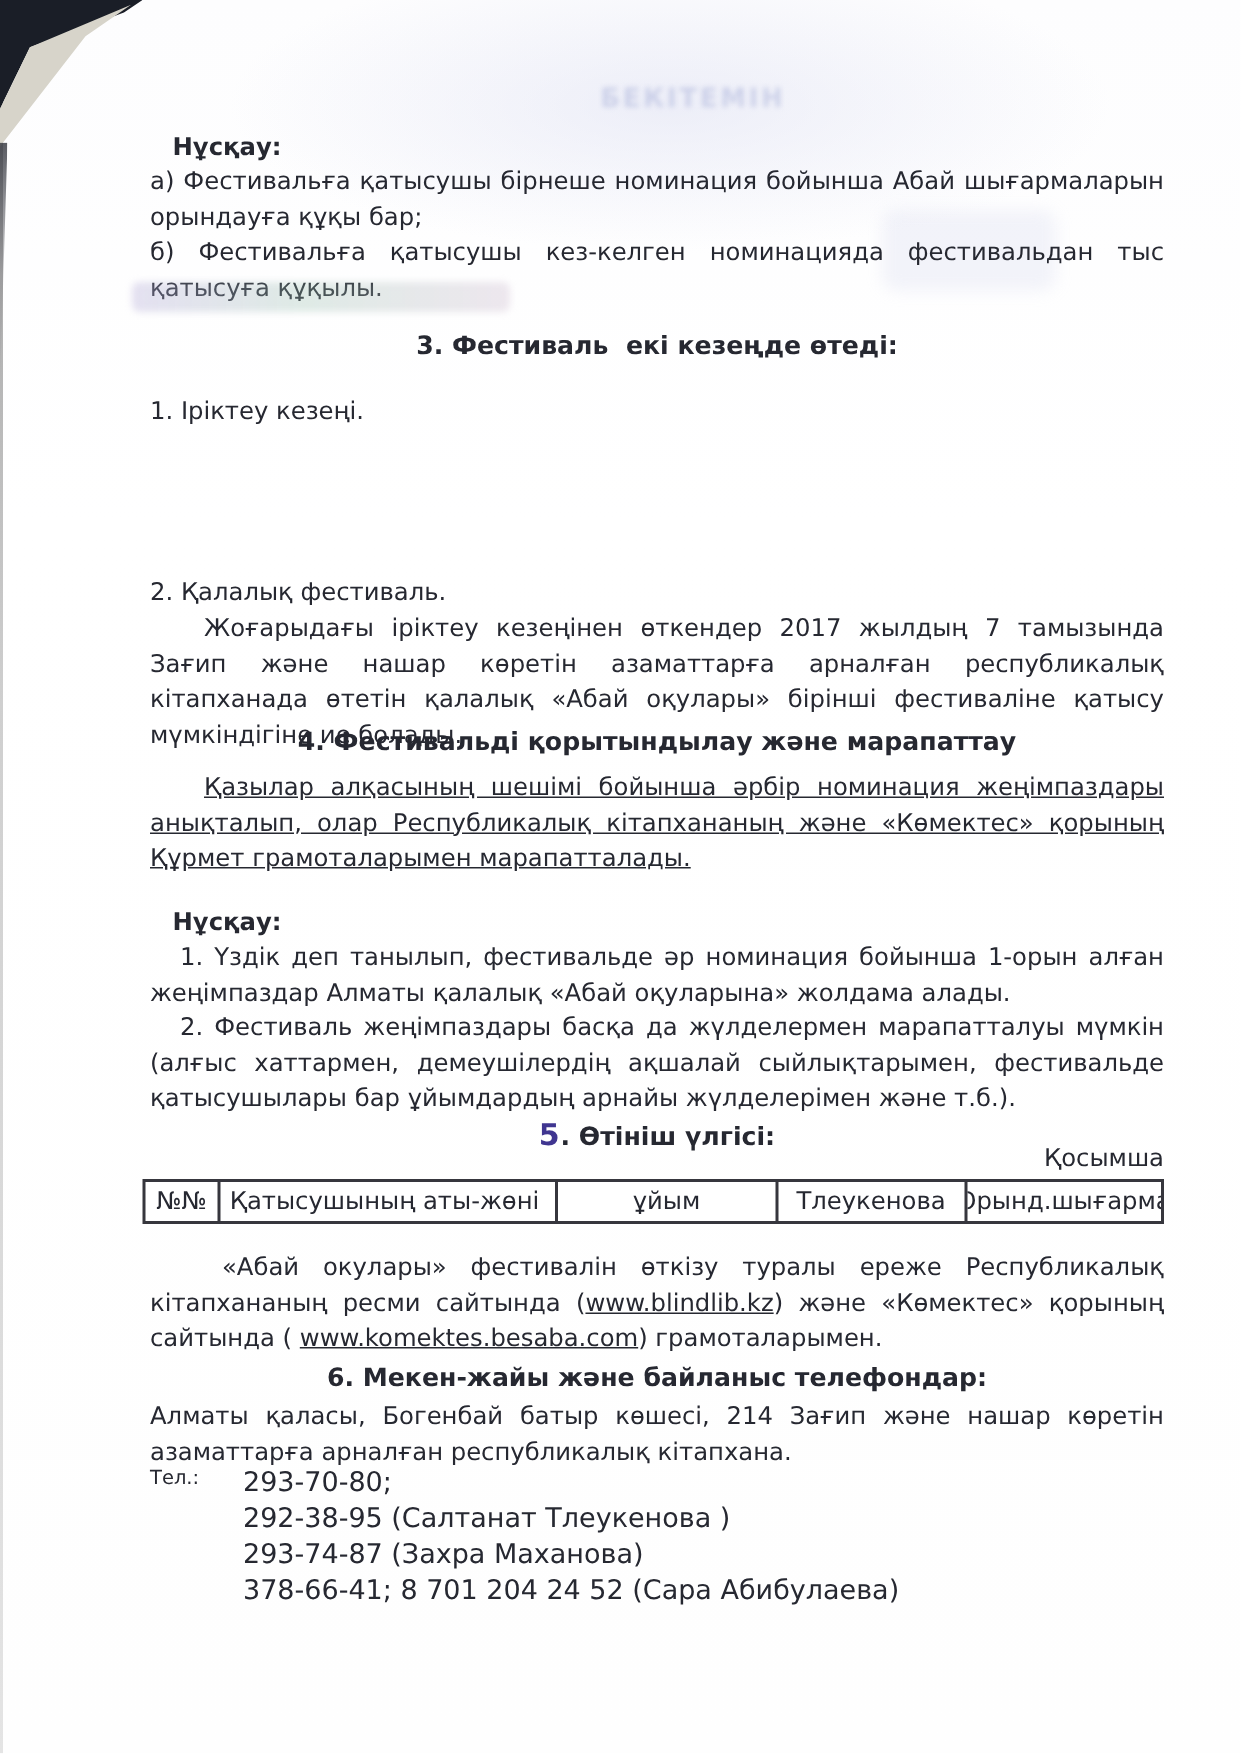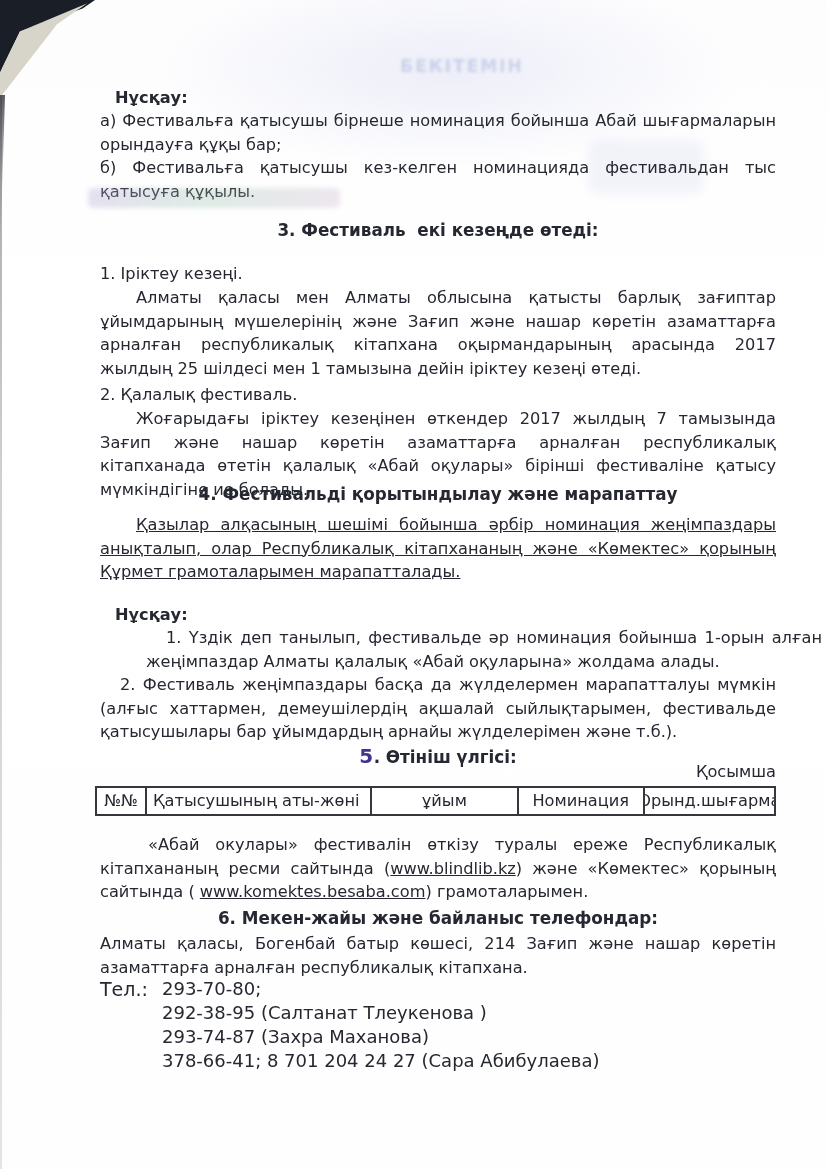--- a/index.html
+++ b/index.html
@@ -44,21 +44,21 @@
   .tbl{position:absolute;left:95px;top:786px;width:681px;display:flex;border:2px solid #36363d;box-sizing:border-box;background:#fff;}
   .tbl .cell{box-sizing:border-box;border-right:2px solid #36363d;padding:2px 6px;font-size:16.2px;line-height:22px;
     display:flex;align-items:center;justify-content:center;white-space:nowrap;overflow:hidden;}
   .tbl .cell:last-child{border-right:none;}
   .c0{width:7.4%;}
   .c1{width:33.2%;justify-content:flex-start !important;}
   .c2{width:21.7%;}
   .c3{width:18.6%;}
   .c4{width:19.1%;}
   
-  .tel-label{position:absolute;left:100px;font-size:19px;}
+  .tel-label{position:absolute;left:100px;font-size:13px;}
   .tel-num{position:absolute;left:162px;font-size:18px;}
 </style>
 </head>
 <body>
 
 <div class="page">
 
   <div class="page-edge"></div>
   <div class="corner-black"></div>
   <div class="corner-grey"></div>
@@ -69,48 +69,47 @@
 
   <div class="blk bold" style="top:86px;left:115px;">Нұсқау:</div>
   <div class="blk just" style="top:109px;">а) Фестивальға қатысушы бірнеше номинация бойынша Абай шығармаларын орындауға құқы бар;</div>
   <div class="blk just" style="top:156px;">б)  Фестивальға қатысушы кез-келген номинацияда фестивальдан тыс қатысуға құқылы.</div>
 
   <div class="ghost-smudge"></div>
 
   <div class="h-center" style="top:220px;">3. Фестиваль  екі кезеңде өтеді:</div>
 
   <div class="blk" style="top:262px;">1. Іріктеу кезеңі.</div>
-  <div class="blk just indent36" style="top:286px;">Алматы қаласы мен Алматы облысына қатысты барлық зағиптар ұйымдарының мүшелерінің және Зағип және нашар көретін азаматтарға арналған республикалық кітапхана оқырмандарының арасында 2017 жылдың 25 шілдесі мен 1 тамызына дейін іріктеу кезеңі өтеді.</div>
 
   <div class="blk" style="top:383px;">2. Қалалық фестиваль.</div>
   <div class="blk just indent36" style="top:407px;">Жоғарыдағы іріктеу кезеңінен өткендер 2017 жылдың 7 тамызында Зағип және нашар көретін азаматтарға арналған республикалық кітапханада өтетін қалалық «Абай оқулары» бірінші фестиваліне қатысу мүмкіндігіне ие болады.</div>
 
   <div class="h-center" style="top:484px;">4. Фестивальді қорытындылау және марапаттау</div>
   <div class="blk just indent36" style="top:513px;text-decoration:underline;">Қазылар алқасының шешімі бойынша әрбір номинация жеңімпаздары анықталып, олар Республикалық кітапхананың және «Көмектес» қорының Құрмет грамоталарымен марапатталады.</div>
 
   <div class="blk bold" style="top:603px;left:115px;">Нұсқау:</div>
-  <div class="blk just indent20" style="top:626px;margin-left:46px;">1. Үздік деп танылып, фестивальде әр номинация бойынша 1-орын алған жеңімпаздар Алматы қалалық «Абай оқуларына» жолдама алады.</div>
+  <div class="blk just indent20" style="top:626px;">1. Үздік деп танылып, фестивальде әр номинация бойынша 1-орын алған жеңімпаздар Алматы қалалық «Абай оқуларына» жолдама алады.</div>
   <div class="blk just indent20" style="top:673px;">2. Фестиваль жеңімпаздары басқа да жүлделермен марапатталуы мүмкін (алғыс хаттармен, демеушілердің ақшалай сыйлықтарымен, фестивальде қатысушылары бар ұйымдардың арнайы жүлделерімен және т.б.).</div>
 
   <div class="h-center" style="top:744px;"><span class="num5">5</span><span>. Өтініш үлгісі:</span></div>
 
   <div class="annex" style="top:762px;">Қосымша</div>
 
   <div class="tbl">
     <div class="cell c0">№№</div>
     <div class="cell c1">Қатысушының аты-жөні</div>
     <div class="cell c2">ұйым</div>
-    <div class="cell c3">Номинация</div>
+    <div class="cell c3">Тлеукенова</div>
     <div class="cell c4">Орынд.шығарма</div>
   </div>
 
   <div class="blk just indent48" style="top:833px;"><span>«Абай окулары» фестивалін өткізу туралы ереже Республикалық кітапхананың ресми сайтында (</span><span class="doc-link">www.blindlib.kz</span><span>) және «Көмектес» қорының сайтында ( </span><span class="doc-link">www.komektes.besaba.com</span><span>) грамоталарымен.</span></div>
 
   <div class="h-center" style="top:908px;">6. Мекен-жайы және байланыс телефондар:</div>
   <div class="blk just" style="top:932px;">Алматы қаласы, Богенбай батыр көшесі, 214  Зағип және нашар көретін азаматтарға арналған республикалық кітапхана.</div>
 
   <div class="tel-label" style="top:978px;">Тел.:</div>
   <div class="tel-num" style="top:978px;">293-70-80;</div>
   <div class="tel-num" style="top:1002px;">292-38-95 (Салтанат Тлеукенова )</div>
   <div class="tel-num" style="top:1026px;">293-74-87 (Захра Маханова)</div>
-  <div class="tel-num" style="top:1050px;">378-66-41; 8 701 204 24 27 (Сара Абибулаева)</div>
+  <div class="tel-num" style="top:1050px;">378-66-41; 8 701 204 24 52 (Сара Абибулаева)</div>
 
 </div>
 
 </body></html>

